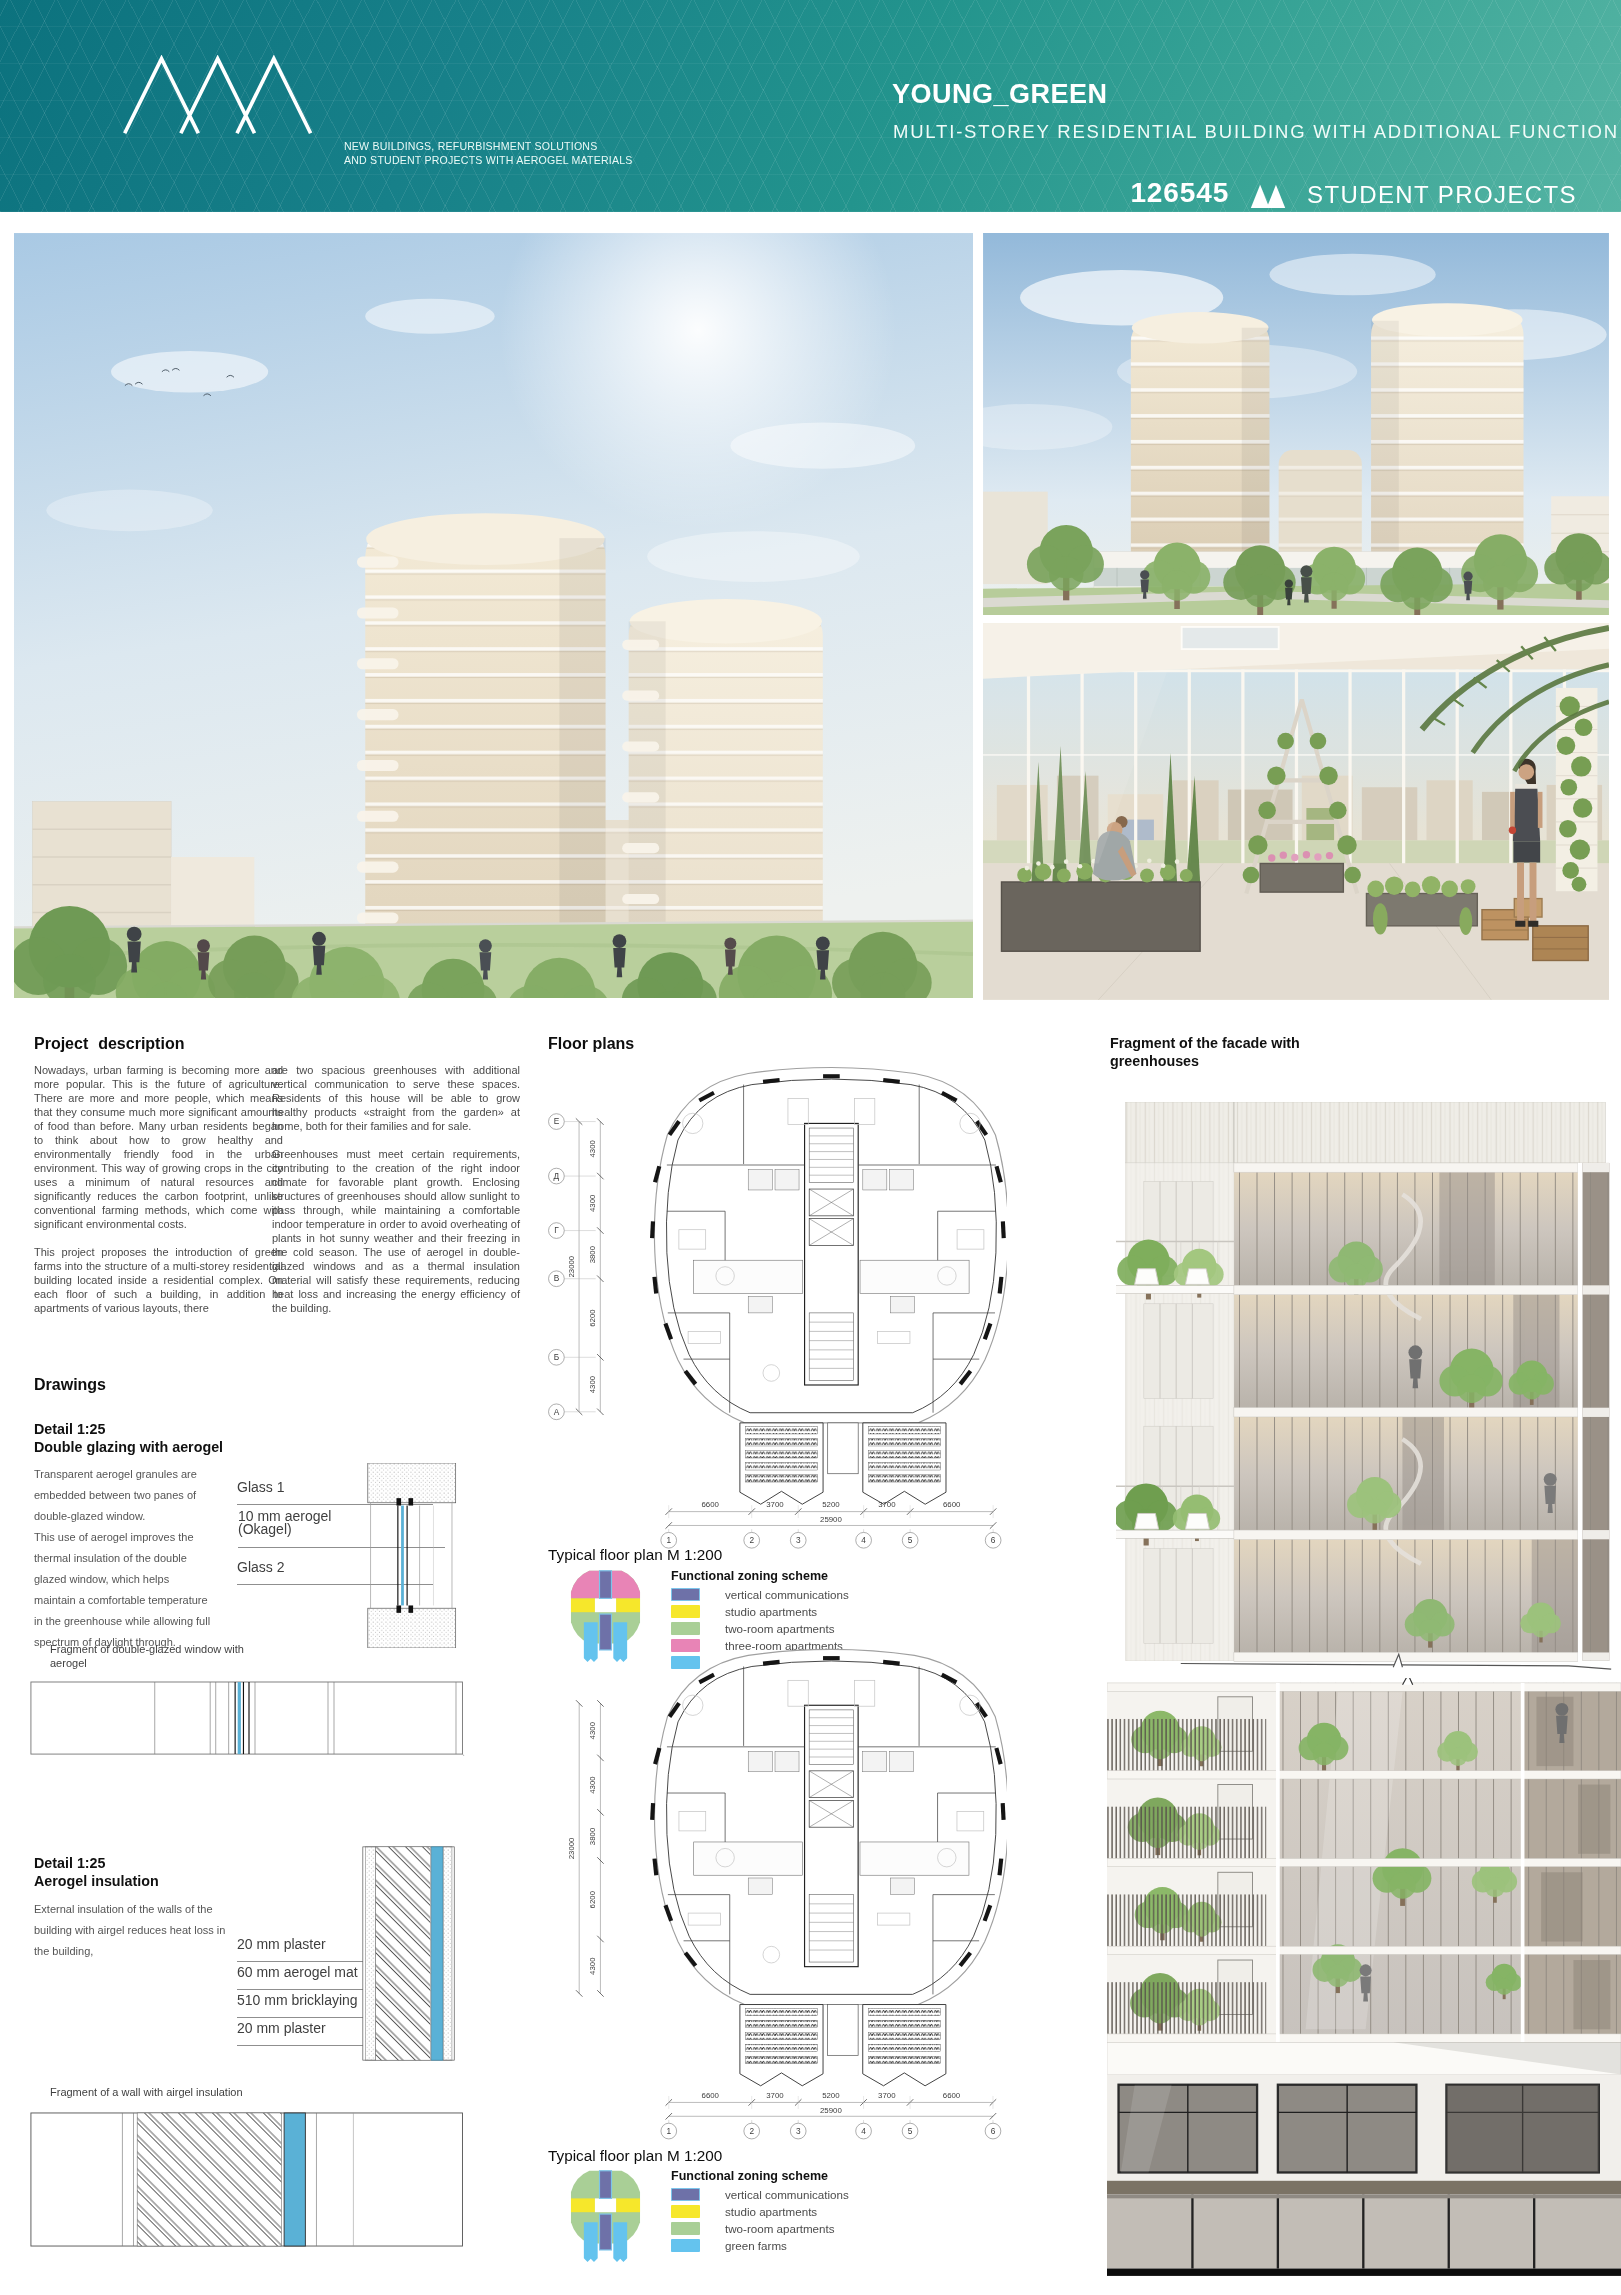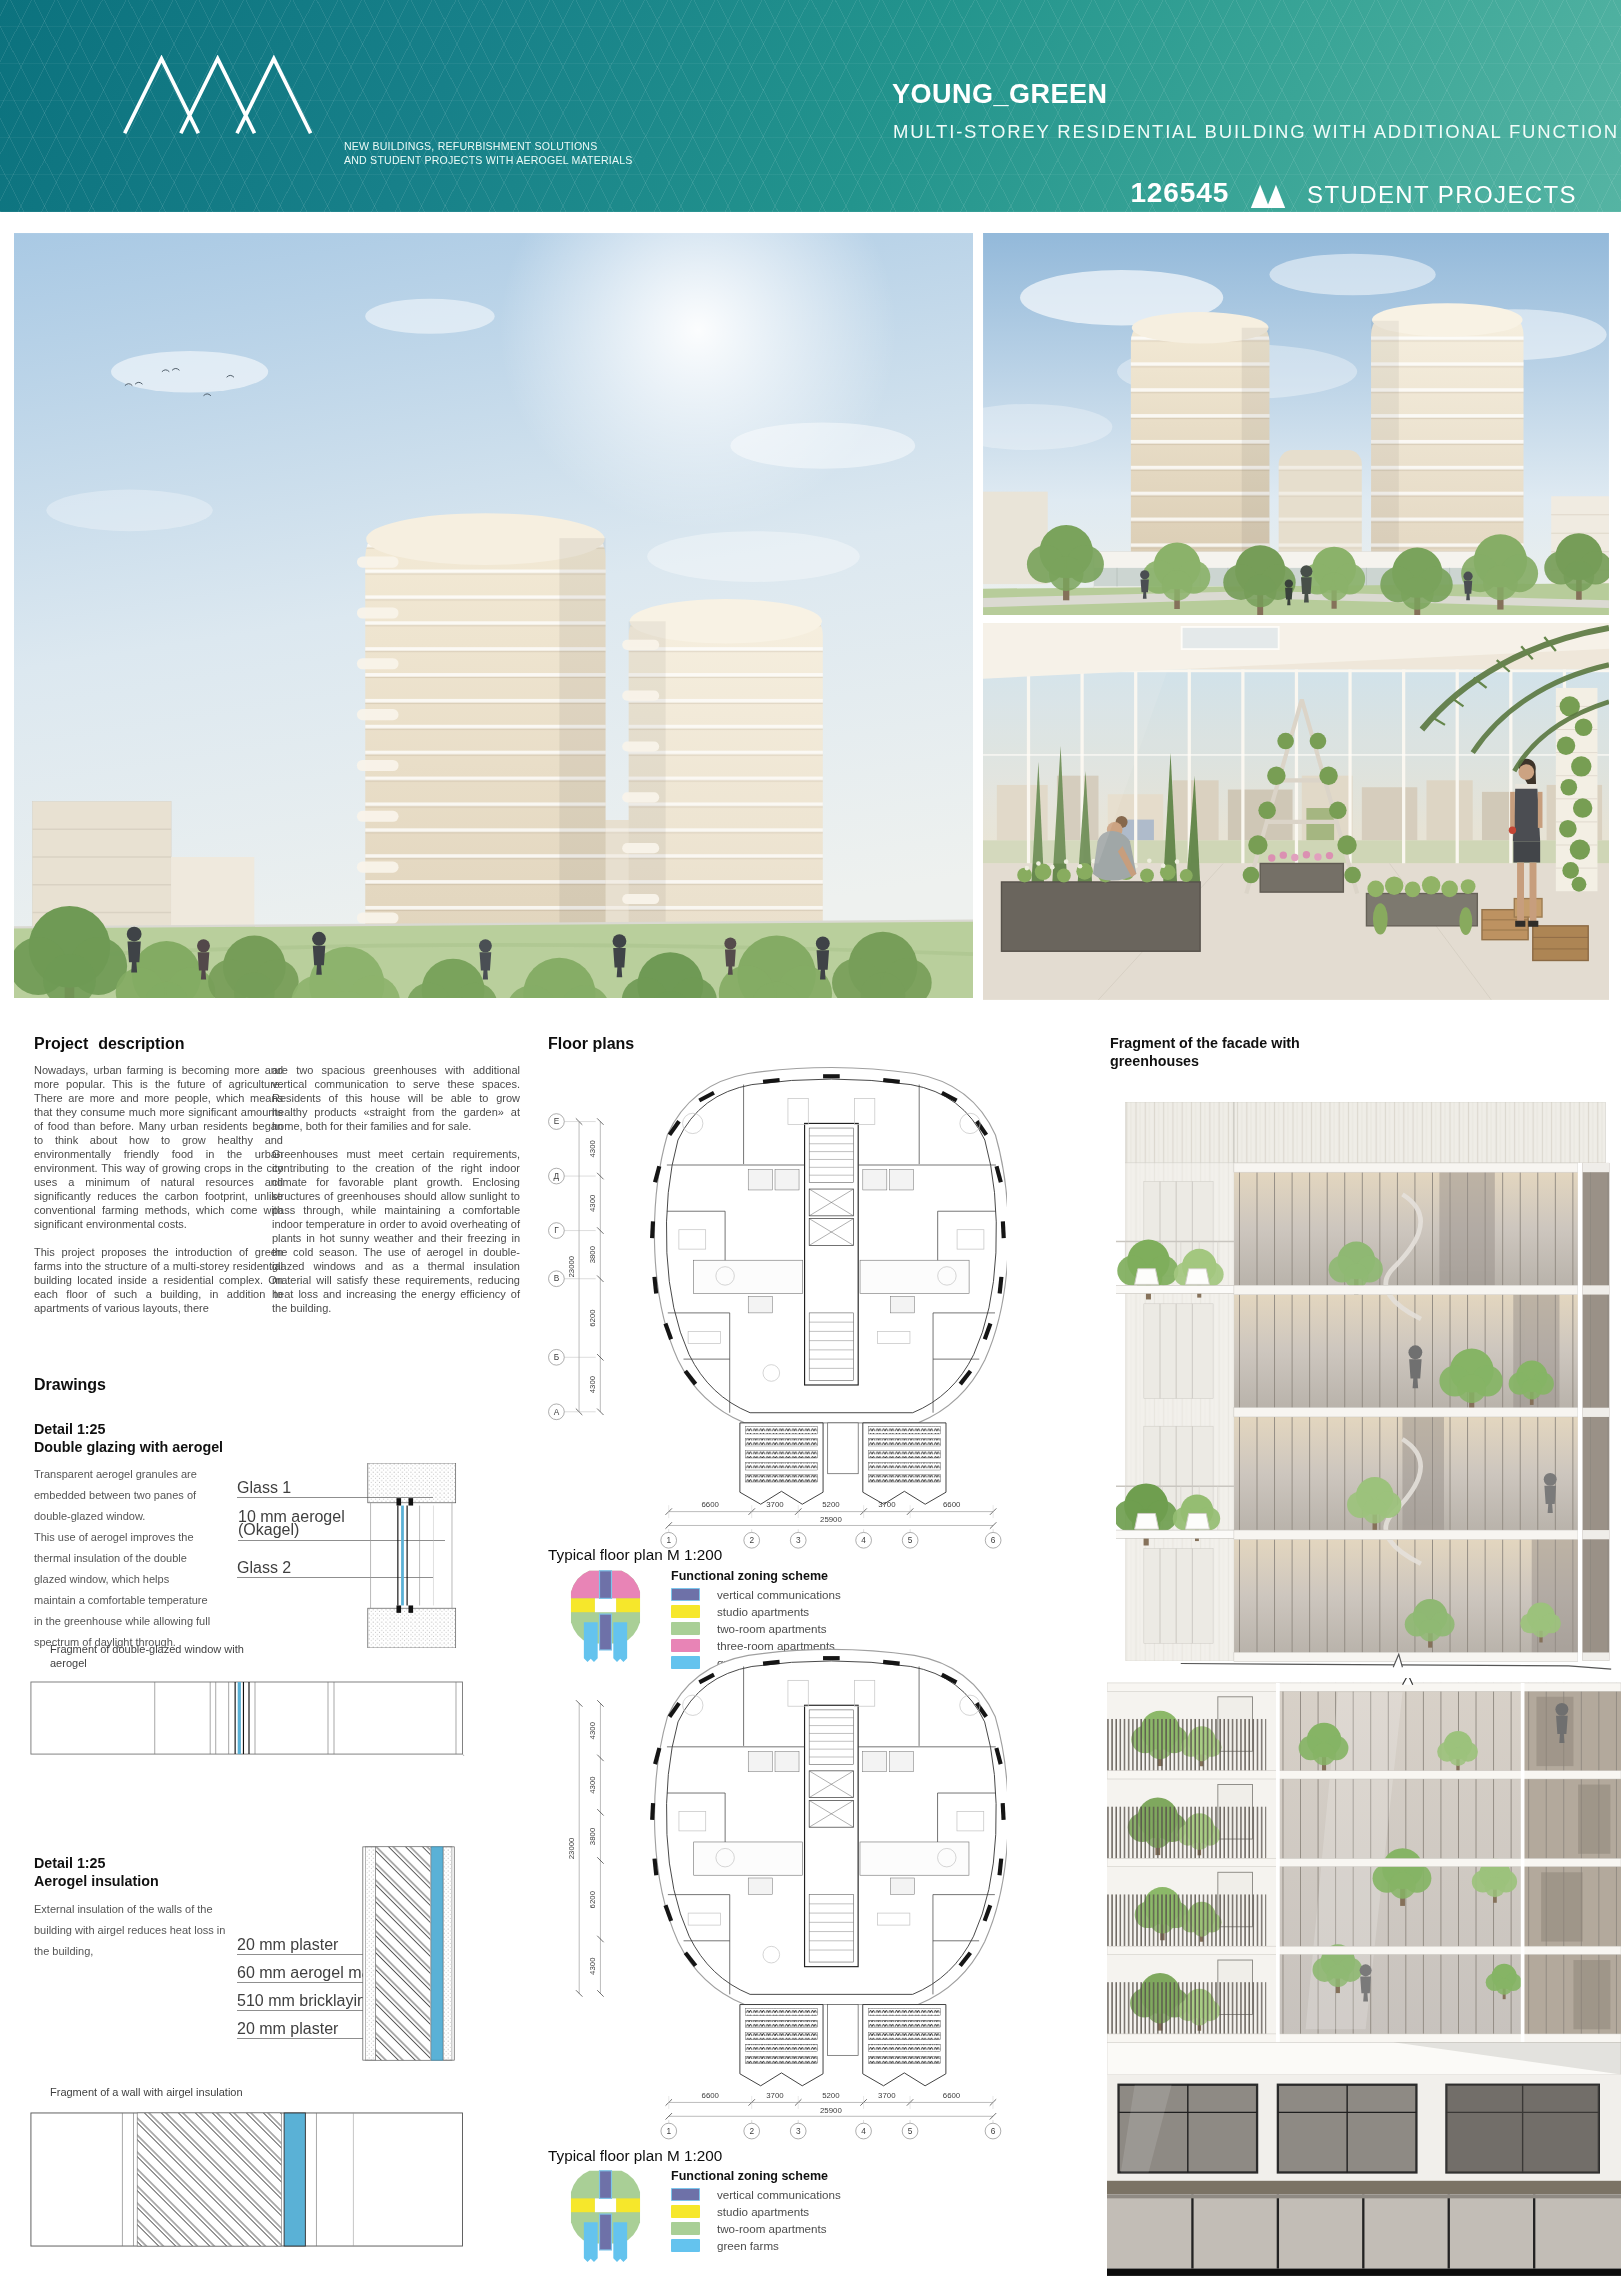--- a/index.html
+++ b/index.html
@@ -22,26 +22,26 @@
 .entry-num{font-size:28px;font-weight:700;letter-spacing:0.9px}
 .entry-cat{font-size:24px;font-weight:400;letter-spacing:1.4px}
 
 .h1{position:absolute;font-size:16px;line-height:19.4px;font-weight:700;color:#0d0d0d}
 .h1.spread{word-spacing:5.5px}
 .h2{position:absolute;font-size:14.3px;line-height:18px;font-weight:700;color:#111}
 .caption{position:absolute;font-size:15.3px;font-weight:400;color:#0d0d0d}
 .body-col{position:absolute;font-size:11px;line-height:14px;color:#4a4a4a;text-align:justify}
 .body-col p+p{margin-top:14px}
 .smallbody{position:absolute;font-size:11px;line-height:21px;color:#555}
-.lead-label{position:absolute;font-size:16px;line-height:13.4px;color:#3f3f3f;border-bottom:0.7px solid #8f8f8f;padding-bottom:3px}
+.lead-label{position:absolute;font-size:14px;line-height:13.4px;color:#3f3f3f;border-bottom:0.7px solid #8f8f8f;padding-bottom:10px}
 .frag-caption{position:absolute;font-size:11px;line-height:14.3px;color:#3f3f3f}
 
 .legend{position:absolute;width:194px}
 .legend-title{font-size:12.5px;font-weight:700;color:#111;margin-bottom:4.6px}
-.legend-row{display:flex;align-items:center;gap:17px;margin-bottom:4.2px}
+.legend-row{display:flex;align-items:center;gap:25px;margin-bottom:4.2px}
 .chip{display:inline-block;width:29px;height:13px;border-radius:0.9px}
 .legend-label{font-size:11.6px;color:#4c4c4c}
 svg{display:block}
 </style>
 </head>
 <body>
 
 <svg style="position:absolute;width:0;height:0" aria-hidden="true">
 <defs>
 <pattern id="dots" width="9" height="9" patternUnits="userSpaceOnUse">

